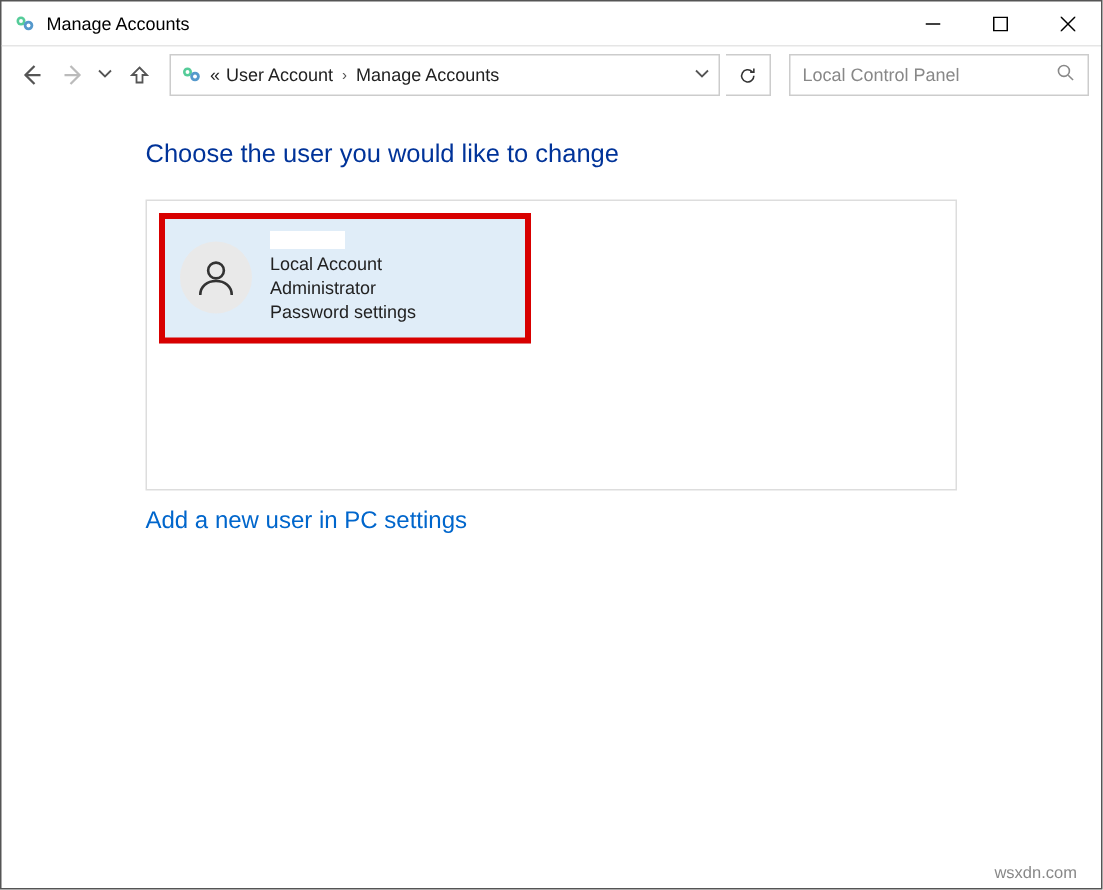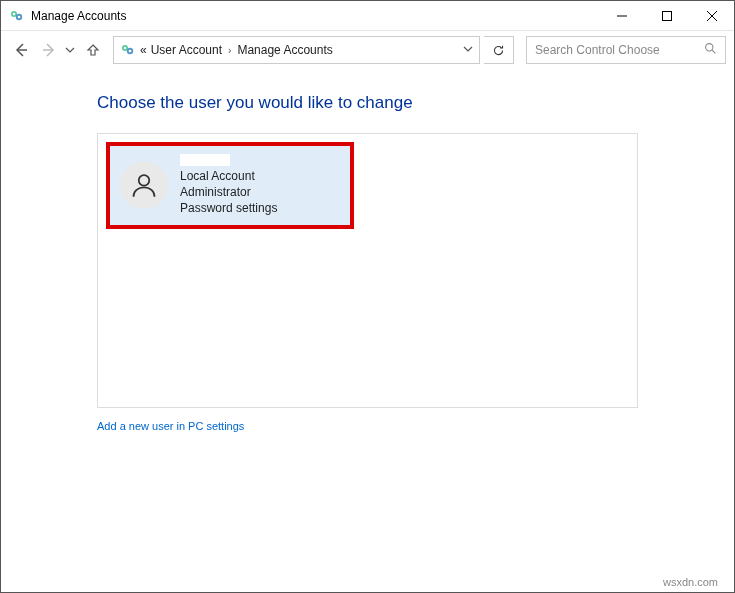--- a/index.html
+++ b/index.html
@@ -25,27 +25,27 @@
     .bc-drop { color: #555; }
     
     .refresh-box { width: 30px; height: 28px; border: 1px solid #ccc; border-left: none; display: flex; align-items: center; justify-content: center; color: #333; }
     
     .search-box { width: 200px; height: 28px; border: 1px solid #ccc; margin-left: 8px; display: flex; align-items: center; padding: 0 8px; color: #888; font-size: 12px; }
     .search-box .stext { flex: 1; }
     
     .content { padding: 24px 96px; }
     .page-title { font-size: 17px; color: #003399; font-weight: 400; margin-bottom: 20px; }
     
-    .accounts-box { border: 1px solid #ddd; height: 275px; padding: 8px; }
+    .accounts-box { border: 1px solid #ddd; height: 194px; padding: 8px; }
     .account-tile { width: 248px; border: 4px solid #d80000; background: #e0edf8; padding: 8px 10px; display: flex; align-items: center; gap: 12px; }
     .avatar-box { width: 48px; height: 48px; background: #e9e9e9; border-radius: 50%; display: flex; align-items: center; justify-content: center; }
     .account-info { font-size: 12px; color: #222; line-height: 1.35; }
     .account-name-blank { width: 50px; height: 12px; background: #fff; margin-bottom: 2px; }
     
-    .add-link { font-size: 11px; color: #0066cc; margin-top: 12px; display: inline-block; text-align: center; }
+    .add-link { font-size: 16px; color: #0066cc; margin-top: 12px; display: inline-block; text-align: center; }
     
     .watermark { position: absolute; bottom: 4px; right: 16px; font-size: 11px; color: #888; }
   </style>
 </head>
 <body>
 
 <div class="titlebar">
   <span class="titlebar-icon">
     <svg viewBox="0 0 16 16">
         <circle cx="5" cy="6" r="3" fill="#5c9"></circle>
@@ -118,21 +118,21 @@
         </svg></span>
   </div>
 
   <div class="refresh-box">
     <svg width="13" height="13" viewBox="0 0 16 16">
         <path d="M13 8 a5 5 0 1 1 -1.5 -3.5 M13 2 L13 5 L10 5" fill="none" stroke="#333" stroke-width="1.3"></path>
       </svg>
   </div>
 
   <div class="search-box">
-    <span class="stext">Search Control Choose</span>
+    <span class="stext">Local Control Panel</span>
     <span><svg width="13" height="13" viewBox="0 0 16 16">
           <circle cx="6.5" cy="6.5" r="4.5" fill="none" stroke="#888" stroke-width="1.3"></circle>
           <line x1="10" y1="10" x2="14" y2="14" stroke="#888" stroke-width="1.3"></line>
         </svg></span>
   </div>
 </div>
 
 <div class="content">
   <div class="page-title">Choose the user you would like to change</div>
   

